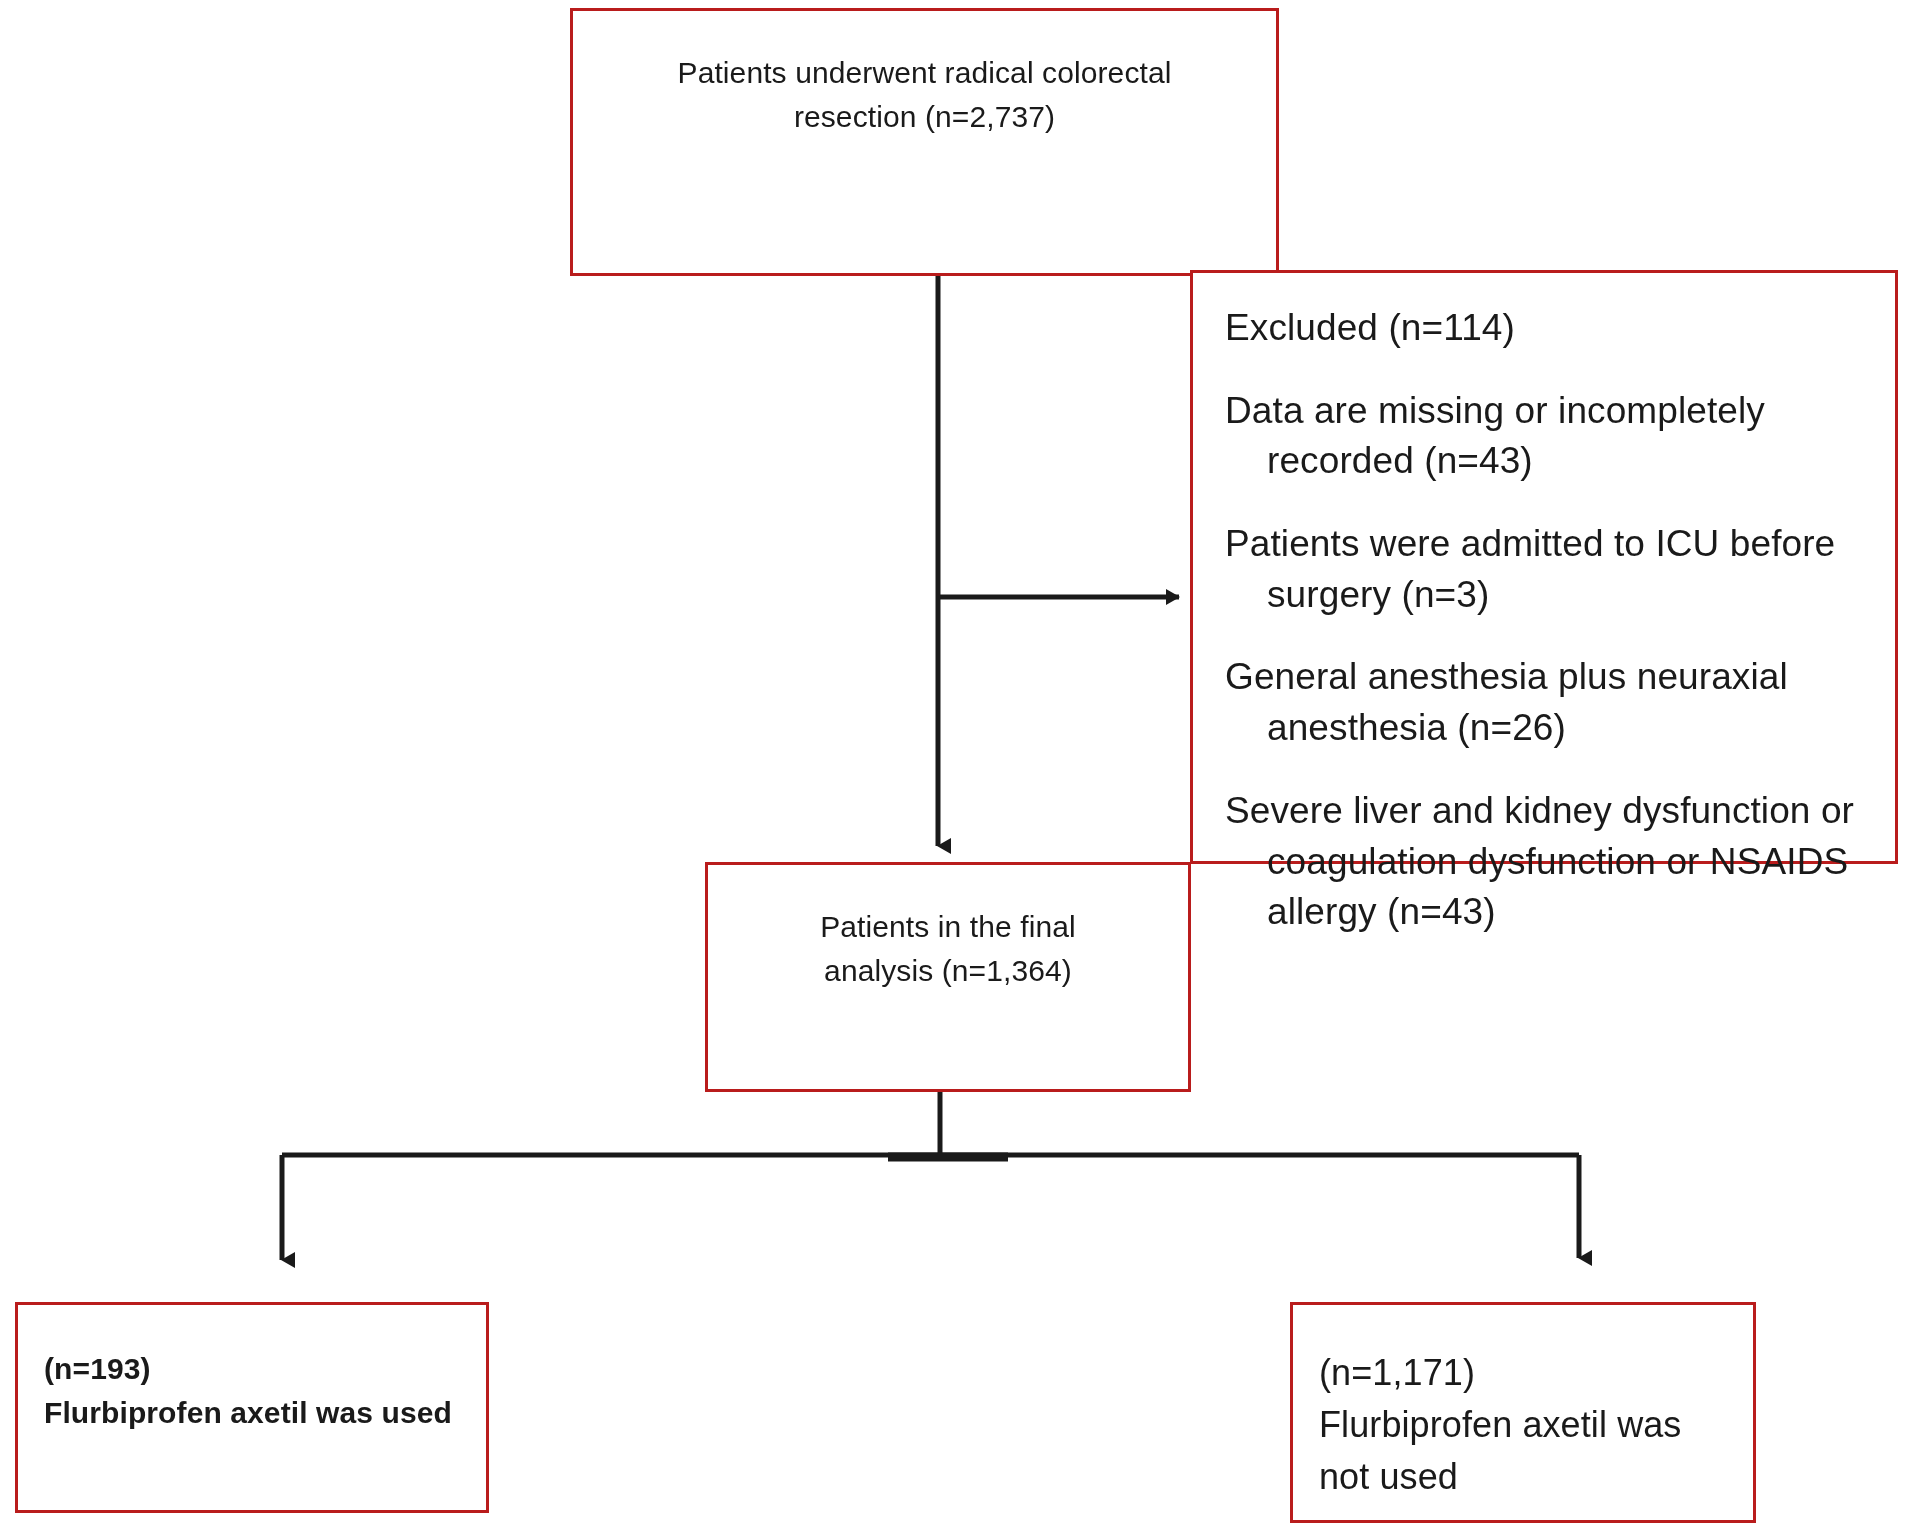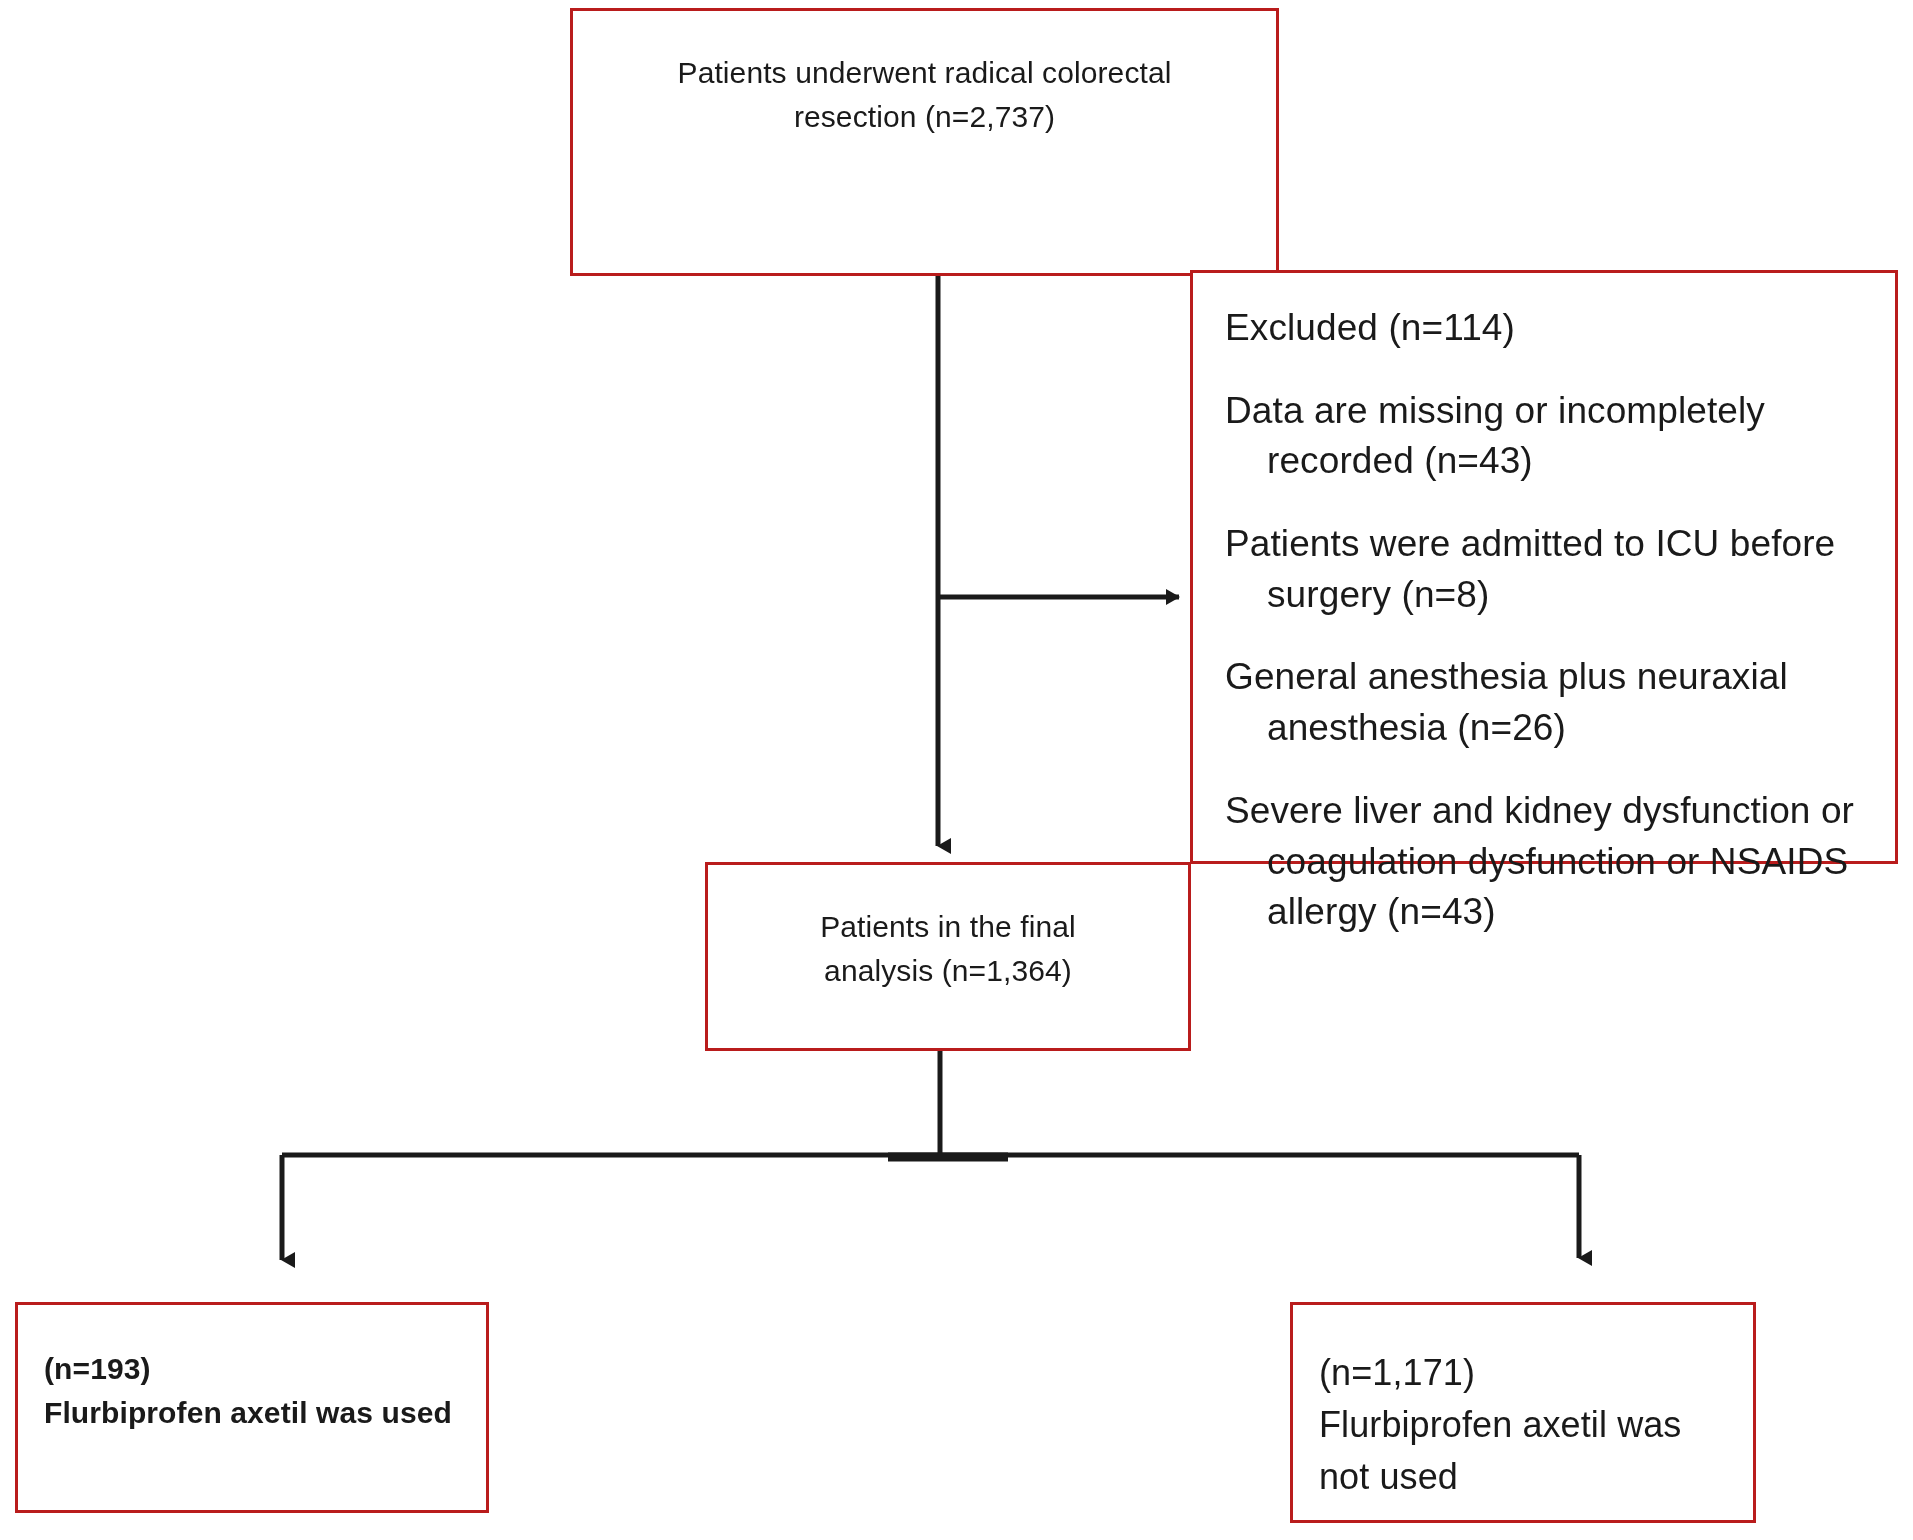--- a/index.html
+++ b/index.html
@@ -55,21 +55,21 @@
   }
   #box-enrolled .node-inner { top: 40px; }
 
   #box-excluded {
     left: 1190px; top: 270px; width: 708px; height: 594px;
   }
   #box-excluded .node-inner { top: 30px; left: 32px; right: 14px; }
   #box-excluded .line { font-size: 37px; line-height: 1.37; white-space: normal; }
 
   #box-final {
-    left: 705px; top: 862px; width: 486px; height: 189px; padding-left: 47px;
+    left: 705px; top: 862px; width: 486px; height: 230px; padding-left: 47px;
   }
   #box-final .node-inner { top: 40px; }
 
   #box-used {
     left: 15px; top: 1302px; width: 474px; height: 211px;
   }
   #box-used .node-inner { top: 42px; left: 26px; right: 14px; font-weight: bold; }
 
   #box-notused {
     left: 1290px; top: 1302px; width: 466px; height: 221px;
@@ -111,21 +111,21 @@
     <div class="node-inner">
       <div class="line">Patients underwent radical colorectal</div>
       <div class="line">resection (n=2,737)</div>
     </div>
   </div>
 
   <div class="node left" id="box-excluded">
     <div class="node-inner">
       <div class="line">Excluded (n=114)</div>
       <div class="line indent" style="text-indent:-42px">Data are missing or incompletely recorded (n=43)</div>
-      <div class="line indent" style="text-indent:-42px">Patients were admitted to ICU before surgery (n=8)</div>
+      <div class="line indent" style="text-indent:-42px">Patients were admitted to ICU before surgery (n=3)</div>
       <div class="line indent" style="text-indent:-42px">General anesthesia plus neuraxial anesthesia (n=26)</div>
       <div class="line indent" style="text-indent:-42px">Severe liver and kidney dysfunction or coagulation dysfunction or NSAIDS allergy (n=43)</div>
     </div>
   </div>
 
   <div class="node center" id="box-final">
     <div class="node-inner">
       <div class="line">Patients in the final</div>
       <div class="line">analysis (n=1,364)</div>
     </div>

